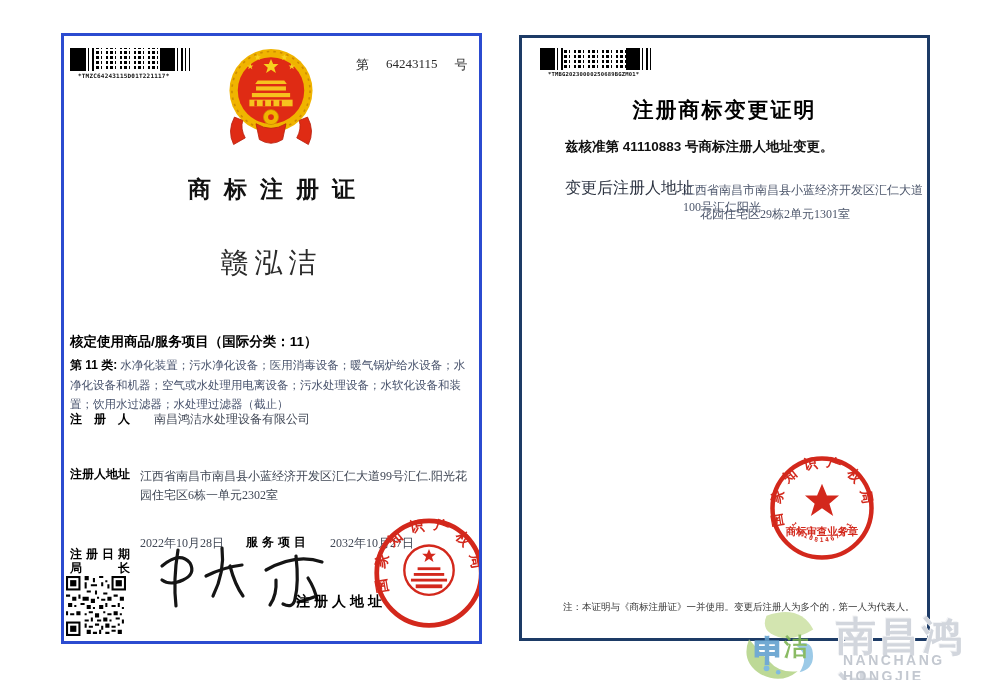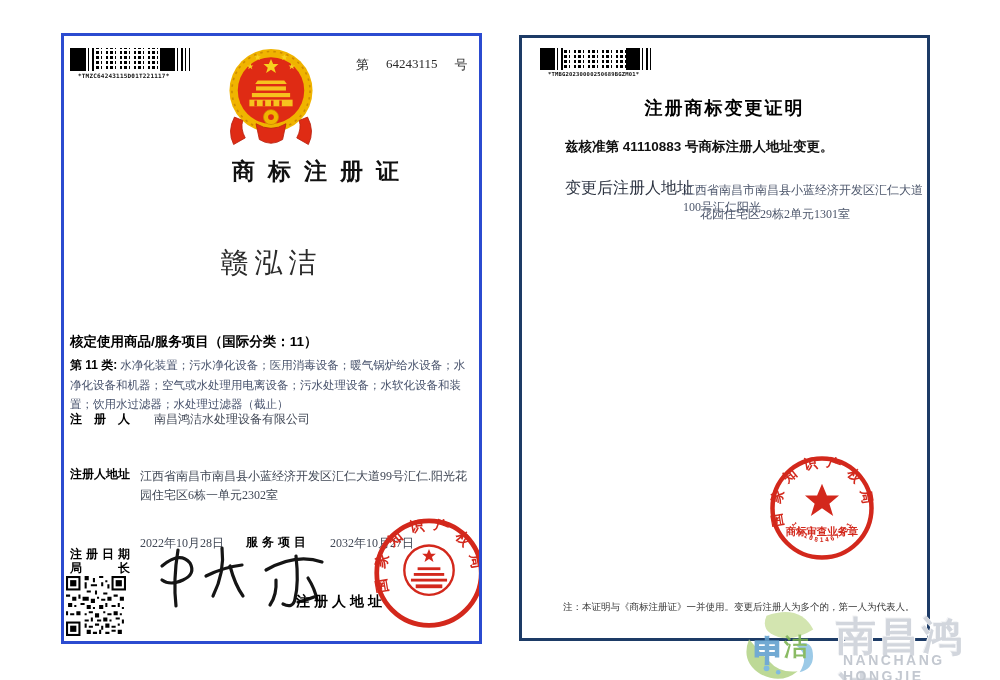--- a/index.html
+++ b/index.html
@@ -34,21 +34,21 @@
   .h-label{font-family:"Liberation Sans",sans-serif;font-weight:bold;color:#000;}
   .goods-h{font-size:13.5px;}
   .class-p{width:402px;font-size:11.5px;line-height:1.65;color:#46516b;}
   .class-p b{font-family:"Liberation Sans",sans-serif;color:#000;font-size:12px;}
   .val{font-size:12px;color:#3f4654;}
   .row-label{font-size:12px;}
   .sig-svg path{fill:none;stroke:#151515;stroke-width:3.2;stroke-linecap:round;stroke-linejoin:round;}
   .issuer{font-size:14px;letter-spacing:4px;}
 
   
-  .r-title{width:100%;text-align:center;font-size:18px;font-weight:bold;color:#000;letter-spacing:2px;}
+  .r-title{width:100%;text-align:center;font-size:21px;font-weight:bold;color:#000;letter-spacing:2px;}
   .r-approve{font-family:"Liberation Sans",sans-serif;font-weight:bold;font-size:13.5px;color:#111;}
   .r-addr-label{font-size:16px;color:#2b3240;}
   .r-addr-val{font-size:12px;color:#4c566b;}
   .r-note{font-size:9.5px;color:#333;}
 
   
   .wm-cn{font-family:"Liberation Sans",sans-serif;font-weight:bold;font-size:40px;letter-spacing:3px;
       color:#d2d6dd;text-shadow:1px 1px 0 #ffffff,-1px -1px 0 #f2f3f5;}
   .wm-en{font-family:"Liberation Sans",sans-serif;font-weight:bold;font-size:14px;letter-spacing:2.5px;
       color:#c3c8d0;}
@@ -100,21 +100,21 @@
     </g>
     <circle cx="60" cy="88" r="9" fill="#f0b400" stroke="#cf8d00"></circle>
     <circle cx="60" cy="88" r="3.5" fill="#df2b14"></circle>
     <g fill="#df2b14" stroke="#b81f0d" stroke-width="1">
       <path d="M16,88 q-9,17 -1,33 l14,-8 q-6,-11 -3,-21 z"></path>
       <path d="M104,88 q9,17 1,33 l-14,-8 q6,-11 3,-21 z"></path>
       <path d="M42,96 q18,11 36,0 l-4,19 q-14,9 -28,0 z"></path>
     </g>
   </svg>
 
-  <div class="abs cert-title" style="top:120px;padding-left:44px;">商标注册证</div>
+  <div class="abs cert-title" style="top:138px;">商标注册证</div>
 
   <div class="abs tm-name" style="top:208px;">赣泓洁</div>
 
   <div class="abs h-label goods-h" style="left:6px;top:297px;">核定使用商品/服务项目（国际分类：11）</div>
 
   <div class="abs class-p" style="left:6px;top:320px;">
     <b>第 11 类:</b>
     <span>水净化装置；污水净化设备；医用消毒设备；暖气锅炉给水设备；水净化设备和机器；空气或水处理用电离设备；污水处理设备；水软化设备和装置；饮用水过滤器；水处理过滤器（截止）</span>
   </div>
 

